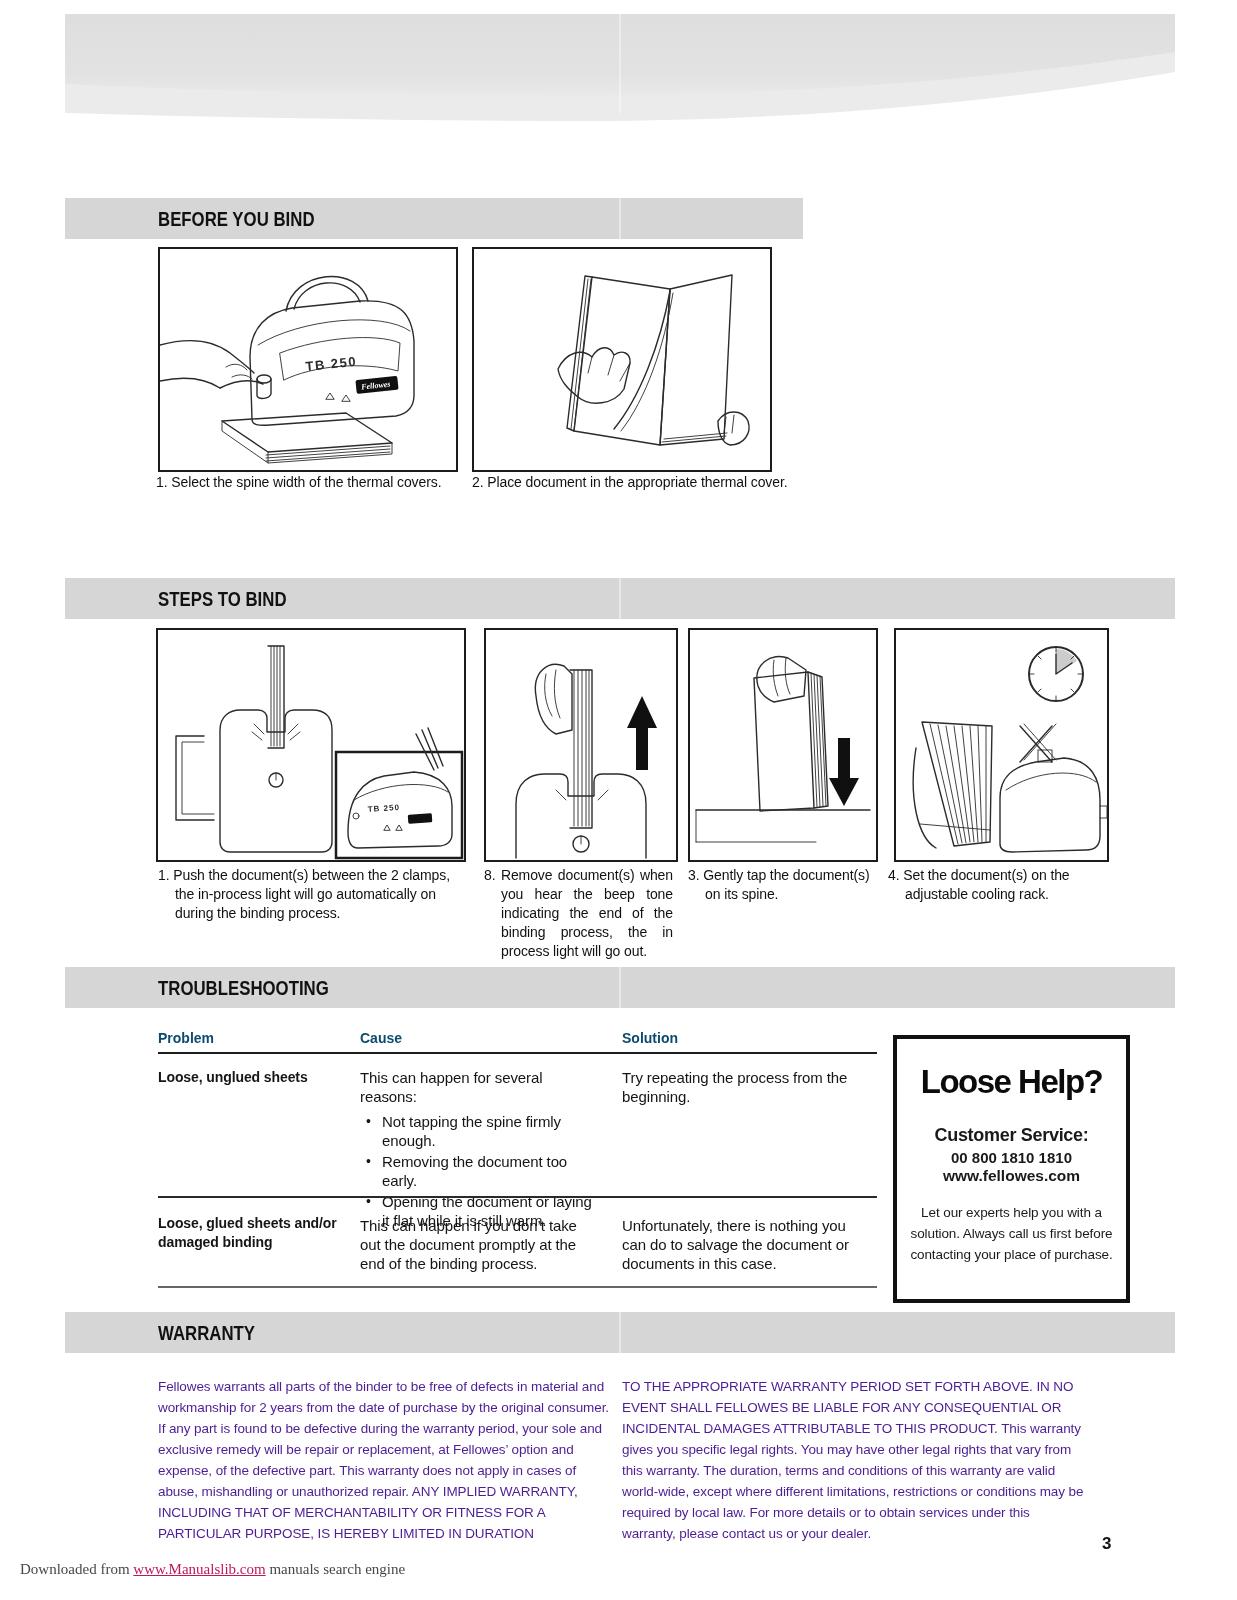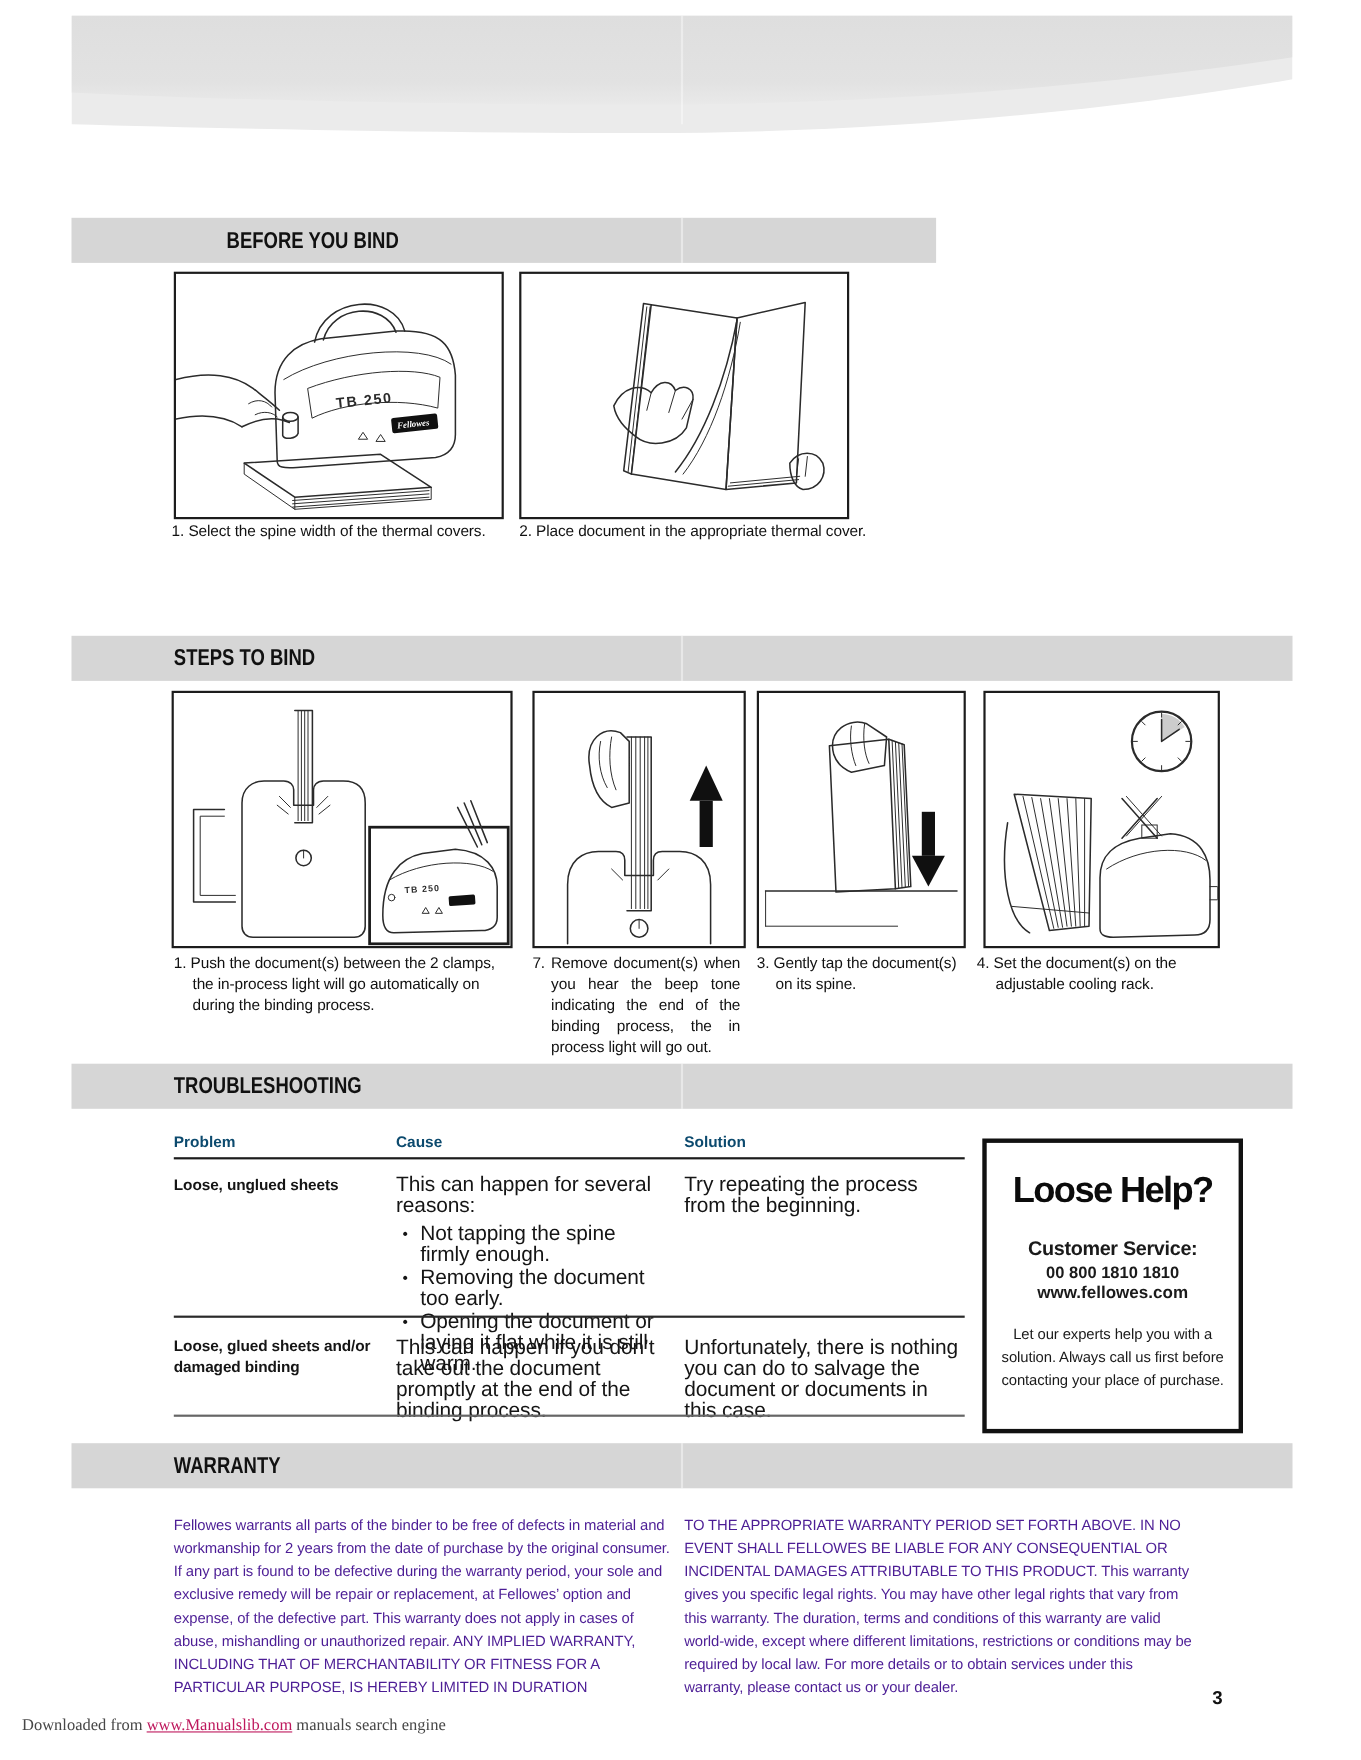--- a/index.html
+++ b/index.html
@@ -15,41 +15,41 @@
   }
   .bar::after{ 
     content:"";position:absolute;left:554px;top:0;bottom:0;width:2px;
     background:rgba(255,255,255,0.45);
   }
   .bar .bar-title{
     display:inline-block;margin-left:93px;line-height:41px;
     font-size:21px;font-weight:bold;letter-spacing:0px;color:#111;
     transform:scaleX(0.8);transform-origin:0 50%;white-space:nowrap;
   }
-  #bar-before{top:198px;width:738px;padding-left:48px;}
+  #bar-before{top:198px;width:738px;}
   #bar-steps{top:578px;width:1110px;}
   #bar-trouble{top:967px;width:1110px;}
   #bar-warranty{top:1312px;width:1110px;}
   
   .illus-box{position:absolute;background:#fff;border:2px solid #1c1c1c;}
   .illus-box svg{display:block;width:100%;height:100%;}
   .lineart{stroke:#2b2b2b;stroke-width:1.4;fill:none;stroke-linecap:round;stroke-linejoin:round;}
   .lineart-thin{stroke:#2b2b2b;stroke-width:0.9;fill:none;stroke-linecap:round;}
   .solid{fill:#101010;stroke:none;}
   .machine-label{font-family:"Liberation Sans",sans-serif;font-weight:bold;fill:#2b2b2b;}
   
   .caption{
     position:absolute;font-size:14px;line-height:19px;color:#111;
     padding-left:17px;text-indent:-17px;letter-spacing:-0.1px;
   }
   .caption.just{text-align:justify;}
   
   .tbl-head{position:absolute;font-size:14px;font-weight:bold;color:#0c4a6e;}
   .rule{position:absolute;background:#1c1c1c;}
-  .cell{position:absolute;font-size:19px;line-height:19px;color:#151515;letter-spacing:-0.1px;}
+  .cell{position:absolute;font-size:15px;line-height:19px;color:#151515;letter-spacing:-0.1px;}
   .cell.bold{font-weight:bold;font-size:14px;}
   ul.bullets{list-style:none;margin:6px 0 0 6px;padding:0;}
   ul.bullets li{position:relative;padding-left:16px;margin:0 0 2px 0;}
   ul.bullets li::before{content:"\2022";position:absolute;left:0;top:0;font-size:14px;}
   
   .need-help{
     position:absolute;left:893px;top:1035px;width:237px;height:268px;
     border:4px solid #111;background:#fff;text-align:center;box-sizing:border-box;
   }
   .nh-title{font-size:33px;font-weight:bold;letter-spacing:-1.5px;margin-top:24px;color:#0b0b0b;}
@@ -232,21 +232,21 @@
       <path class="lineart-thin" d="M110,160 C140,140 182,138 200,152"></path>
 
       <path class="lineart" d="M124,96 L156,132 M156,96 L124,132"></path>
       <path class="lineart-thin" d="M128,94 L160,130 M160,94 L128,130"></path>
       <rect class="lineart-thin" x="142" y="120" width="14" height="12"></rect>
       <path class="lineart-thin" d="M204,176 L211,176 L211,188 L204,188"></path>
     </svg>
   </div>
 
   <div class="caption" style="left:158px;top:866px;width:292px;">1. Push the document(s) between the 2 clamps, the in-process light will go automatically on during the binding process.</div>
-  <div class="caption just" style="left:484px;top:866px;width:172px;">7. Remove document(s) when you hear the beep tone indicating the end of the binding process, the in process light will go out.</div>
+  <div class="caption just" style="left:484px;top:866px;width:172px;">8. Remove document(s) when you hear the beep tone indicating the end of the binding process, the in process light will go out.</div>
   <div class="caption" style="left:688px;top:866px;width:182px;">3. Gently tap the document(s) on its spine.</div>
   <div class="caption" style="left:888px;top:866px;width:208px;">4. Set the document(s) on the adjustable cooling rack.</div>
 
   <div class="bar" id="bar-trouble">
     <span class="bar-title">TROUBLESHOOTING</span>
   </div>
 
   <div class="tbl-head" style="left:158px;top:1030px;">Problem</div>
   <div class="tbl-head" style="left:360px;top:1030px;">Cause</div>
   <div class="tbl-head" style="left:622px;top:1030px;">Solution</div>

